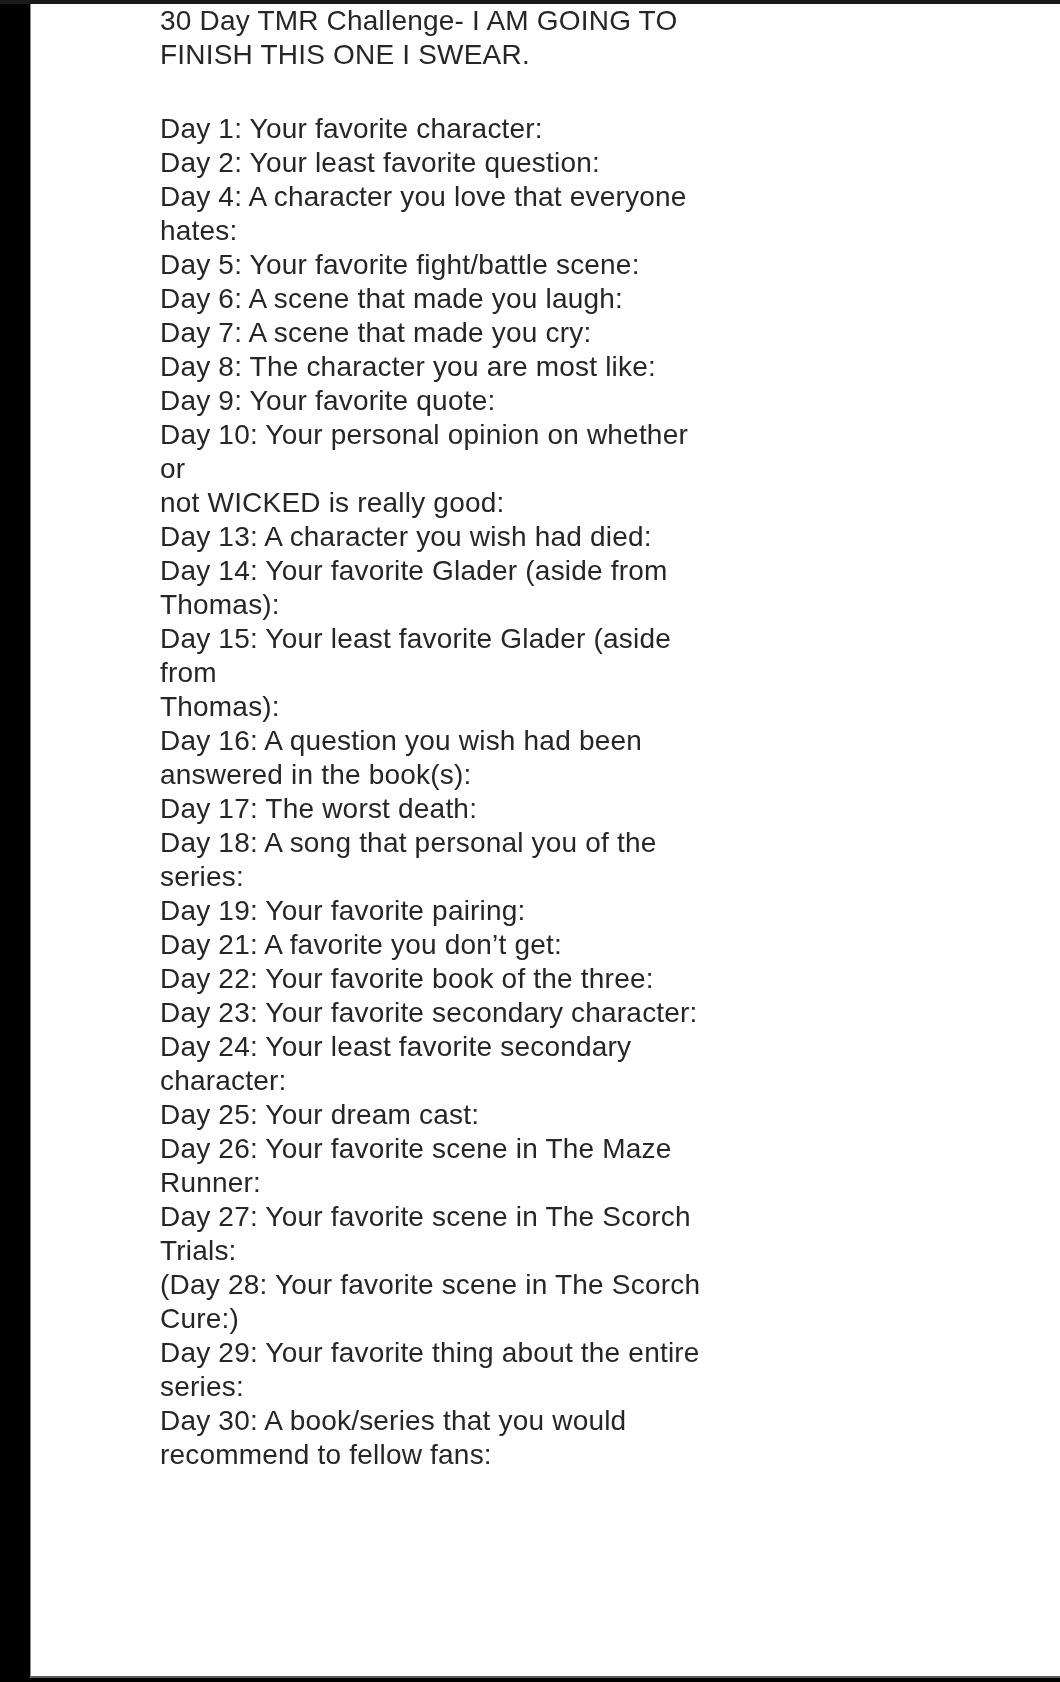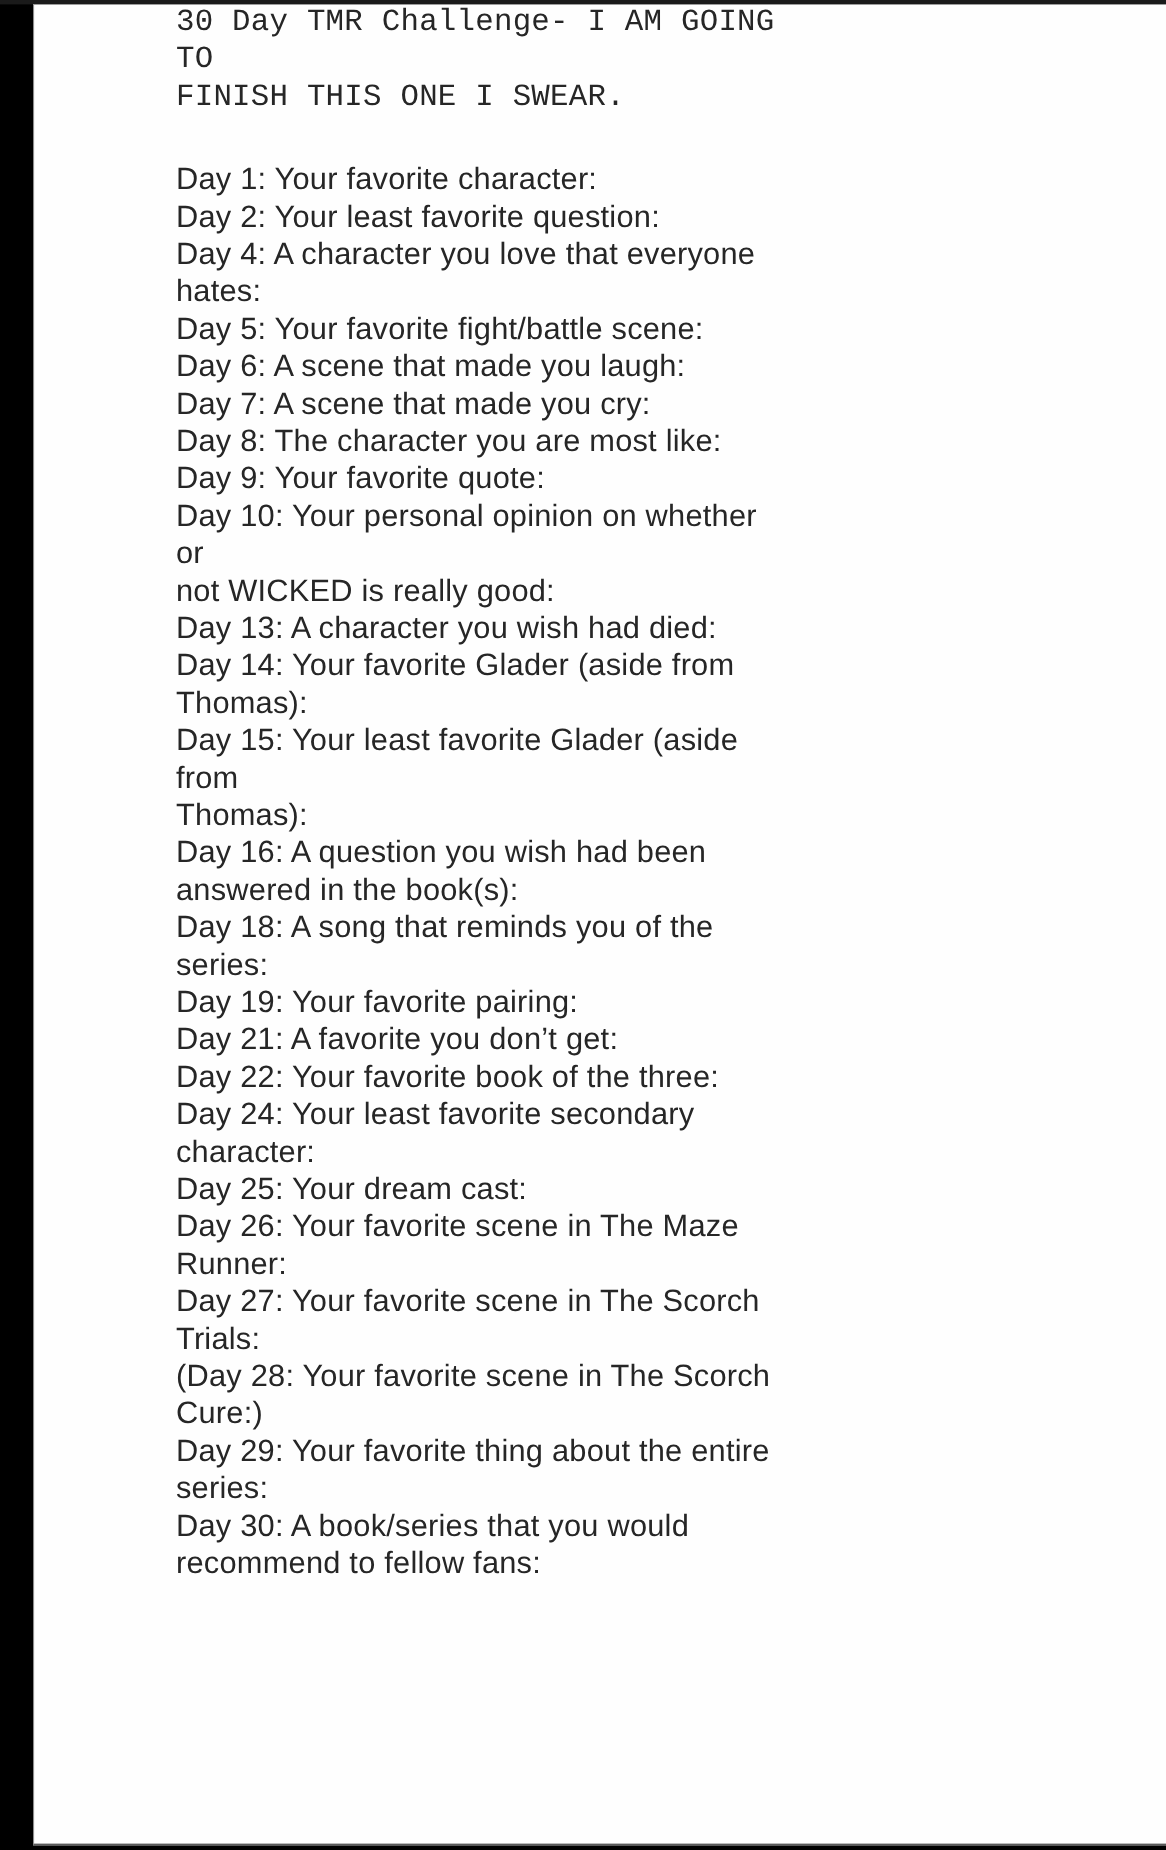--- a/index.html
+++ b/index.html
@@ -42,21 +42,21 @@
     padding:0 0 0 129px;
   }
   .title, .item{
     font-size:28px;
     line-height:34px;
     color:var(--text,#262626);
     white-space:pre-line;
     letter-spacing:0.2px;
     width:560px;
   }
-  .title{margin:0;font-weight:normal;font-family:Liberation Mono, monospace;}
+  .title{margin:0;font-weight:normal;}
   .list{margin-top:40px;}
 </style>
 </head>
 <body>
 
 <div class="frame">
   <div class="topbar"></div>
   <div class="paper">
     <p class="title">30 Day TMR Challenge- I AM GOING TO
 FINISH THIS ONE I SWEAR.</p>
@@ -72,25 +72,27 @@
         <div class="item">Day 9: Your favorite quote:</div>
         <div class="item">Day 10: Your personal opinion on whether or
 not WICKED is really good:</div>
         <div class="item">Day 13: A character you wish had died:</div>
         <div class="item">Day 14: Your favorite Glader (aside from
 Thomas):</div>
         <div class="item">Day 15: Your least favorite Glader (aside from
 Thomas):</div>
         <div class="item">Day 16: A question you wish had been
 answered in the book(s):</div>
-        <div class="item">Day 18: A song that reminds you of the
+        <div class="item">Day 17: The worst death:</div>
+        <div class="item">Day 18: A song that personal you of the
 series:</div>
         <div class="item">Day 19: Your favorite pairing:</div>
         <div class="item">Day 21: A favorite you don’t get:</div>
         <div class="item">Day 22: Your favorite book of the three:</div>
+        <div class="item">Day 23: Your favorite secondary character:</div>
         <div class="item">Day 24: Your least favorite secondary
 character:</div>
         <div class="item">Day 25: Your dream cast:</div>
         <div class="item">Day 26: Your favorite scene in The Maze
 Runner:</div>
         <div class="item">Day 27: Your favorite scene in The Scorch
 Trials:</div>
         <div class="item">(Day 28: Your favorite scene in The Scorch
 Cure:)</div>
         <div class="item">Day 29: Your favorite thing about the entire

